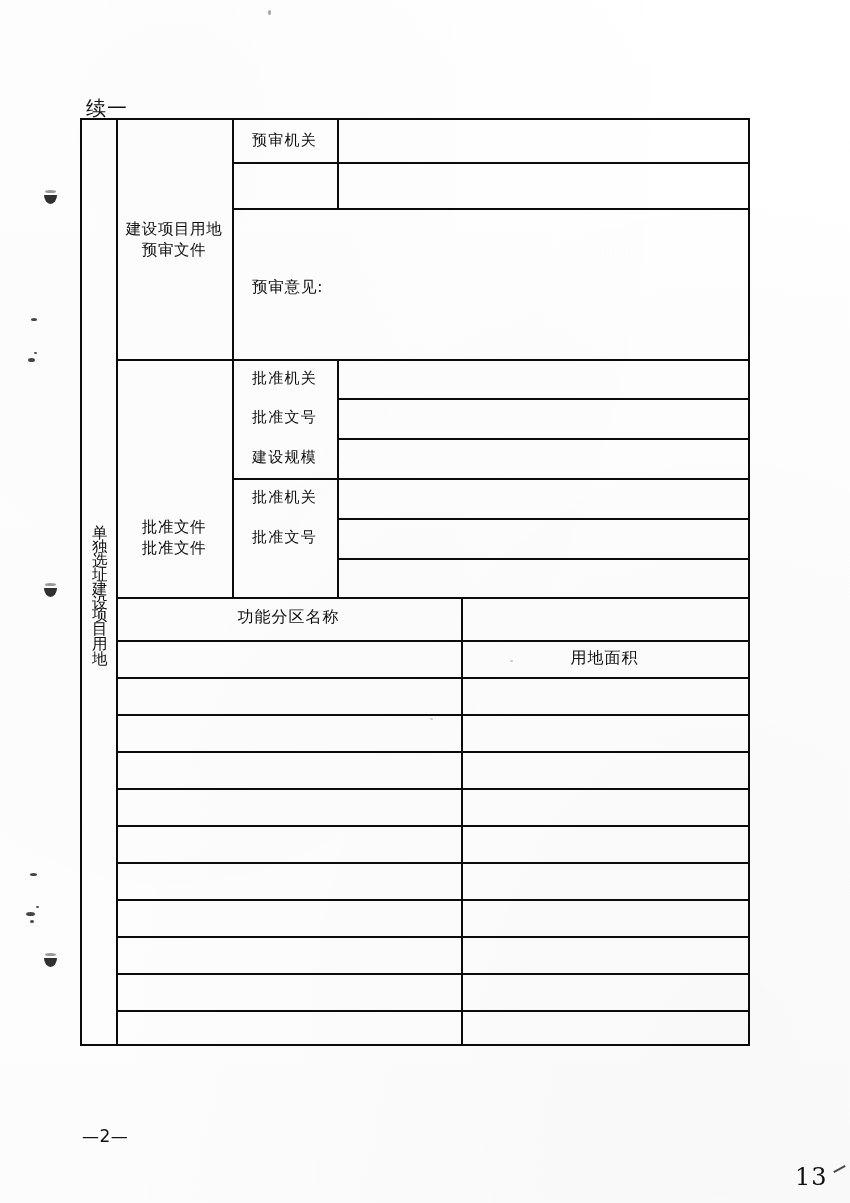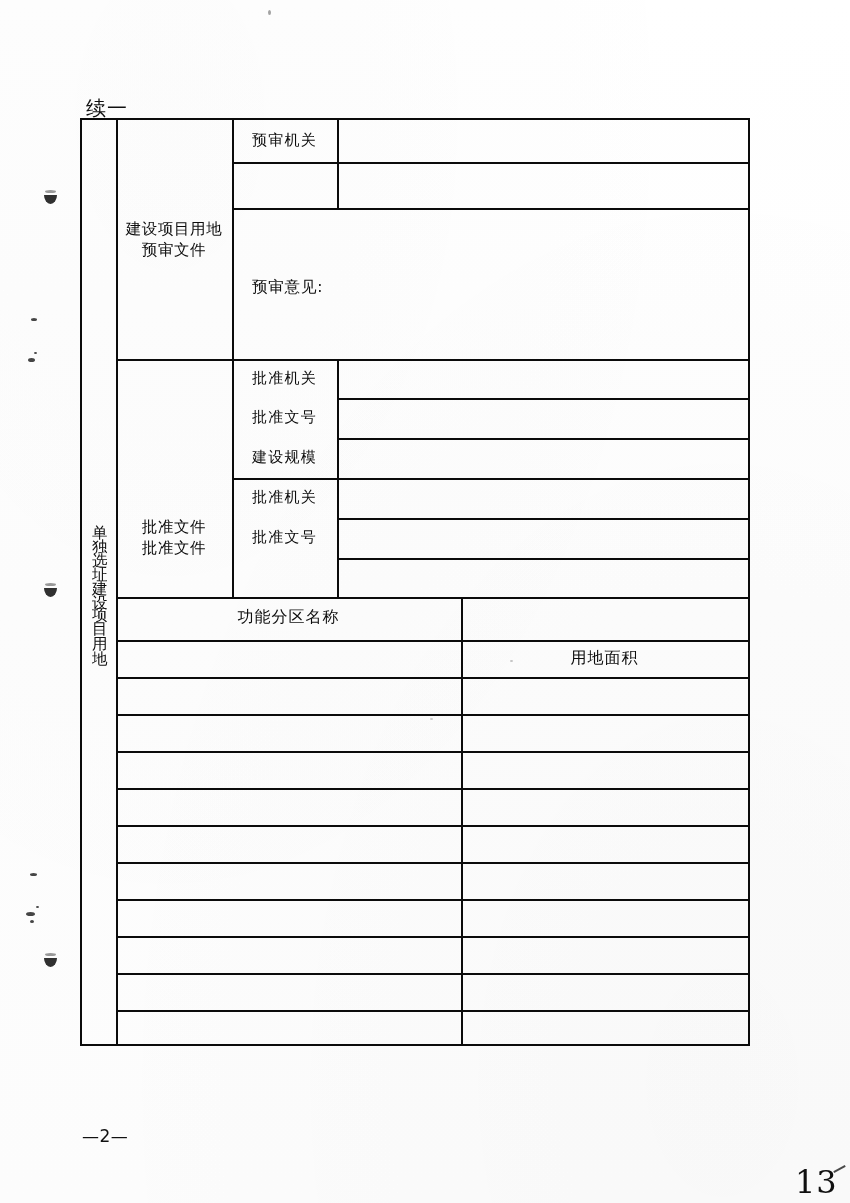--- a/index.html
+++ b/index.html
@@ -135,21 +135,21 @@
     top: 1126px;
     font-size: 17px;
     letter-spacing: 0.5px;
     color: #111;
   }
 
   #corner-number {
     position: absolute;
     left: 795px;
     top: 1163px;
-    font-size: 32px;
+    font-size: 24px;
     font-family: "DejaVu Serif", "Liberation Serif", serif;
     color: #0f0f0f;
     letter-spacing: 1px;
   }
   #corner-mark {
     position: absolute;
     left: 833px;
     top: 1168px;
     width: 13px;
     height: 2px;

